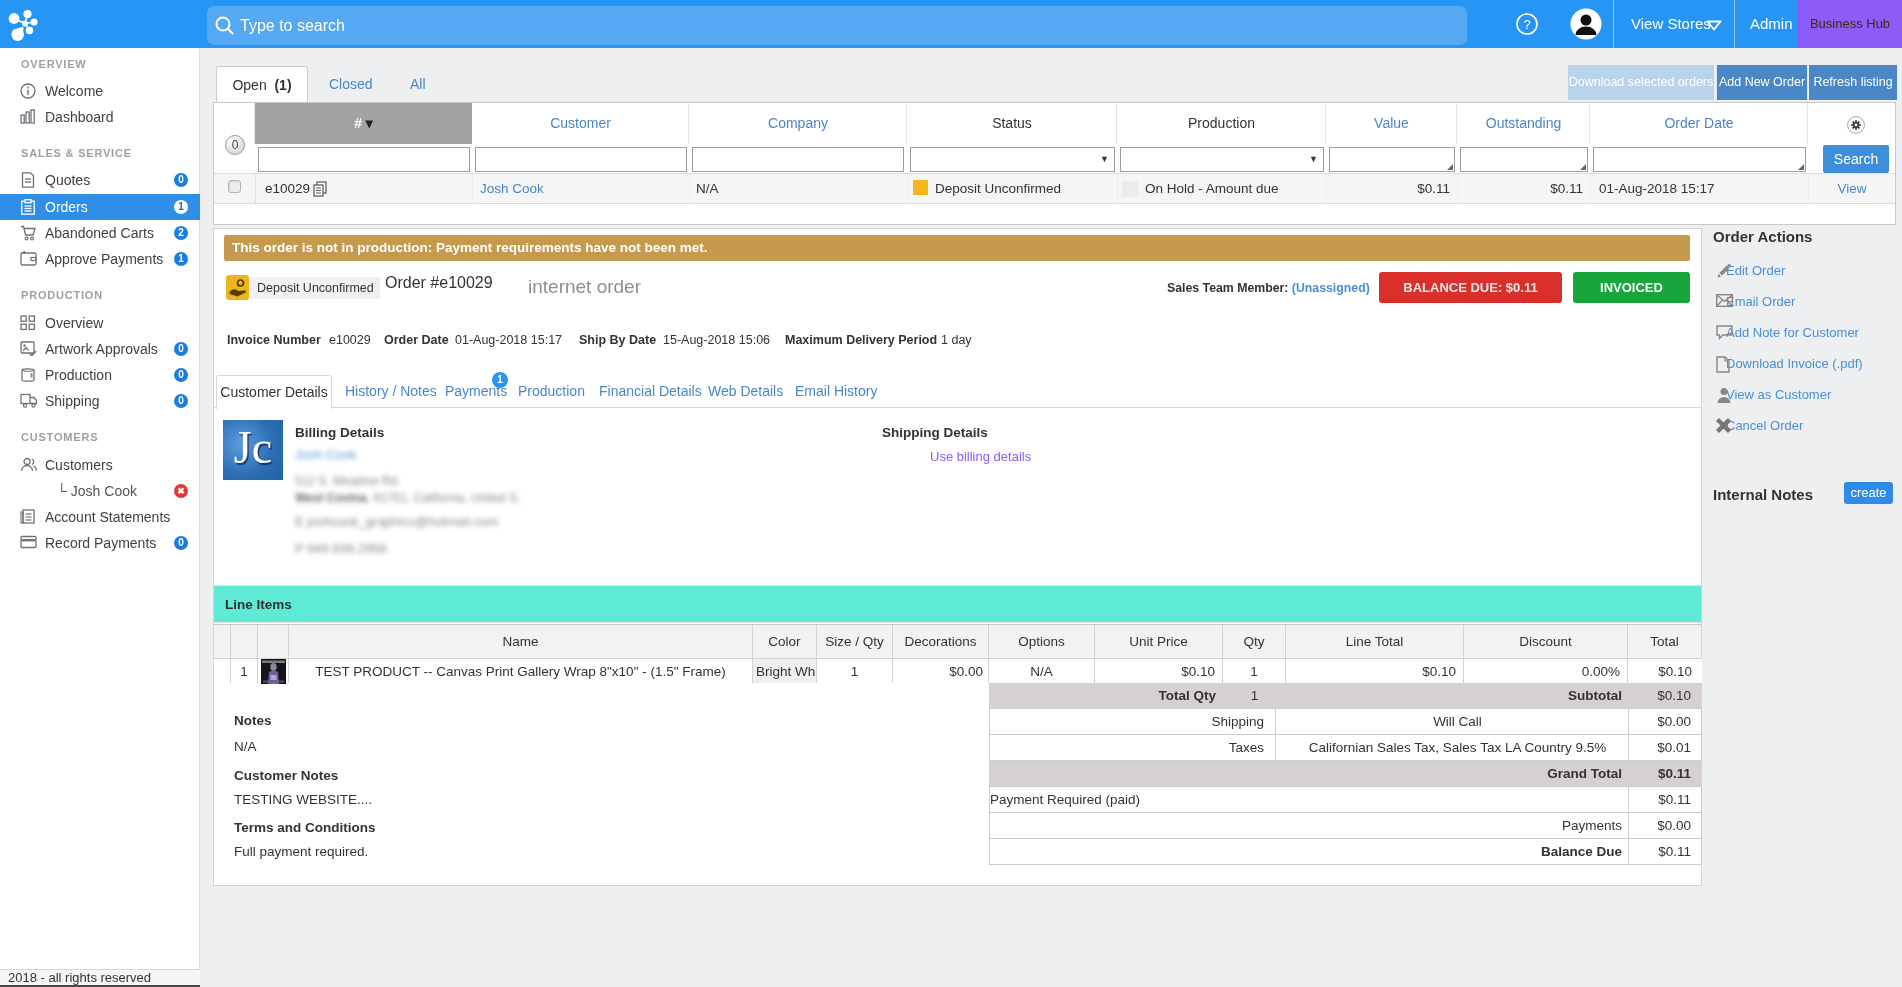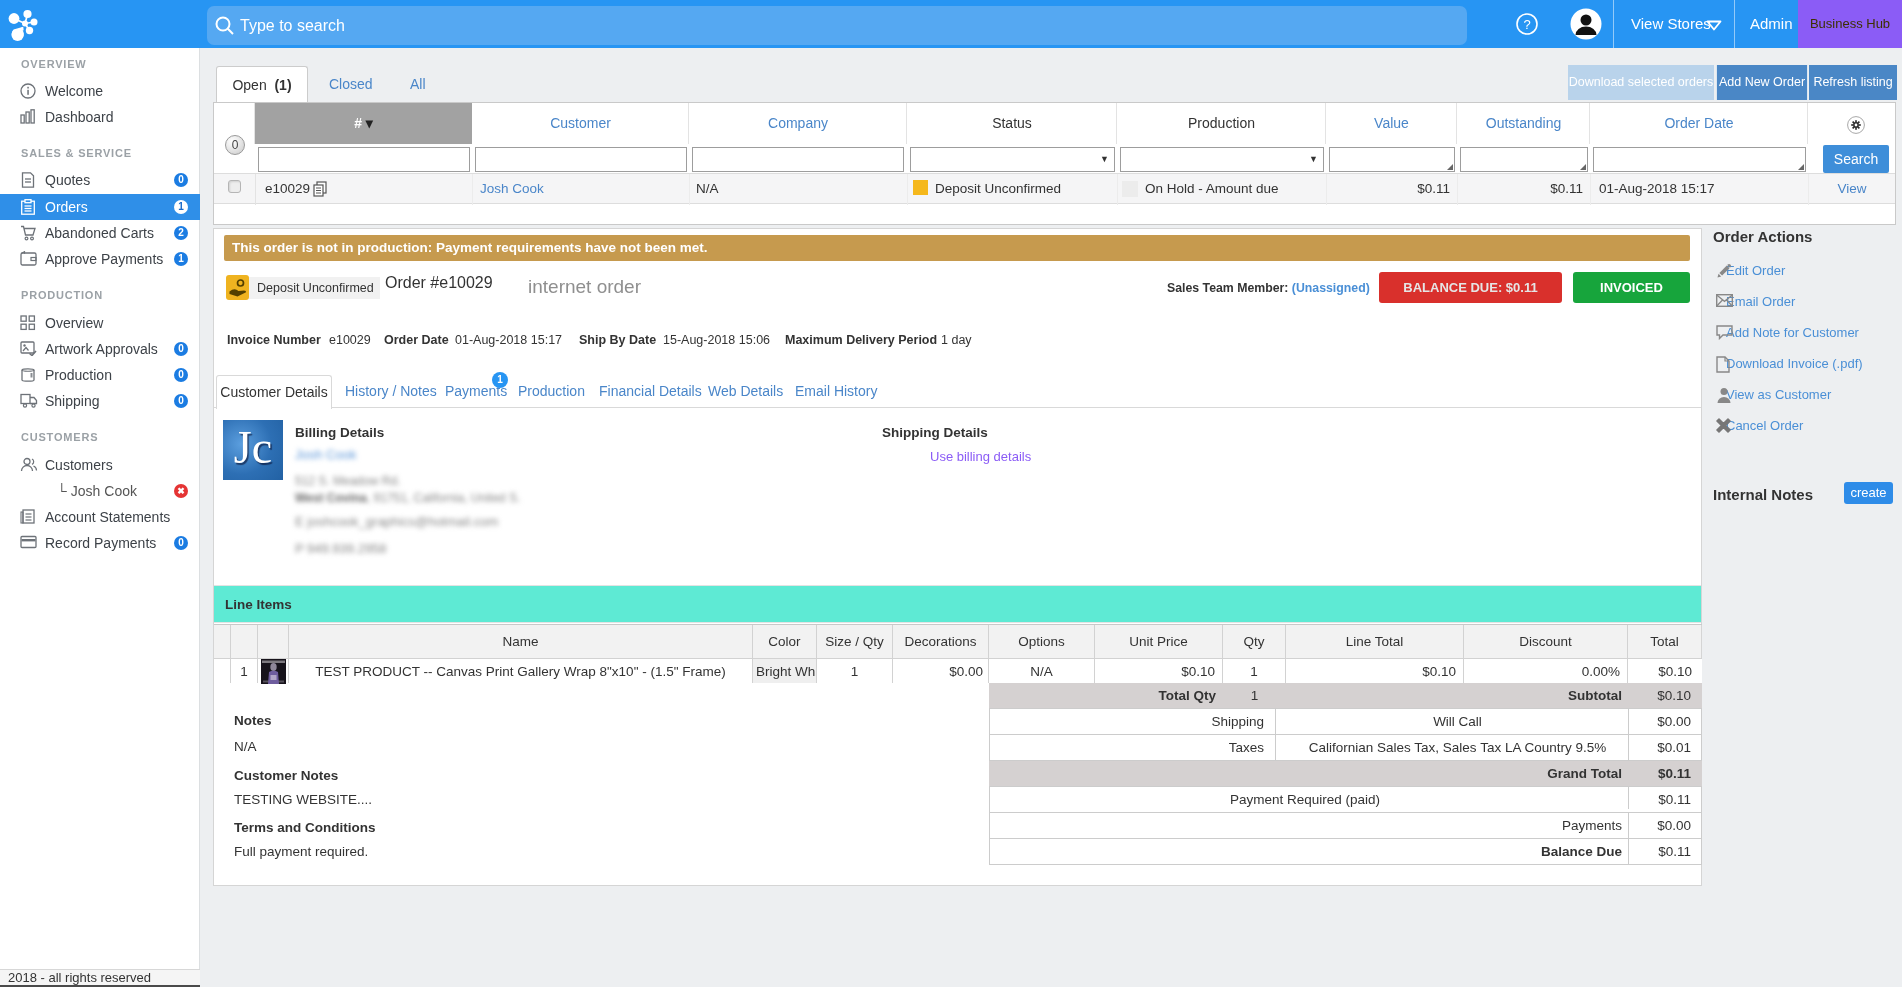--- a/index.html
+++ b/index.html
@@ -455,21 +455,21 @@
   <div class="sumrow" style="top:506px; border-left:1px solid #ccc; border-right:1px solid #ccc;">
     <div style="left:0; width:286px; text-align:right; border-right:1px solid #ccc; height:26px; padding-right:11px;">Taxes</div>
     <div style="left:297px; width:342px; text-align:center; border-right:1px solid #ccc; height:26px;">Californian Sales Tax, Sales Tax LA Country 9.5%</div>
     <div style="left:640px; width:61px; text-align:right;">$0.01</div>
   </div>
   <div class="sumrow gray" style="top:532px;">
     <div style="left:400px; width:233px; text-align:right; font-weight:bold;">Grand Total</div>
     <div style="left:640px; width:62px; text-align:right; font-weight:bold;">$0.11</div>
   </div>
   <div class="sumrow" style="top:558px; border-left:1px solid #ccc; border-right:1px solid #ccc;">
-    <div style="left:0px; width:639px; text-align:center; border-right:1px solid #ccc; height:22px; padding-right:8px;">Payment Required (paid)</div>
+    <div style="left:0px; width:639px; text-align:left; border-right:1px solid #ccc; height:22px; padding-right:8px;">Payment Required (paid)</div>
     <div style="left:640px; width:61px; text-align:right;">$0.11</div>
   </div>
   <div class="sumrow" style="top:584px; border-left:1px solid #ccc; border-right:1px solid #ccc;">
     <div style="left:0px; width:639px; text-align:right; border-right:1px solid #ccc; height:26px; padding-right:6px;">Payments</div>
     <div style="left:640px; width:61px; text-align:right;">$0.00</div>
   </div>
   <div class="sumrow" style="top:610px; border-left:1px solid #ccc; border-right:1px solid #ccc; border-bottom:1px solid #ccc;">
     <div style="left:0px; width:639px; text-align:right; border-right:1px solid #ccc; height:26px; padding-right:6px; font-weight:bold;">Balance Due</div>
     <div style="left:640px; width:61px; text-align:right;">$0.11</div>
   </div>

